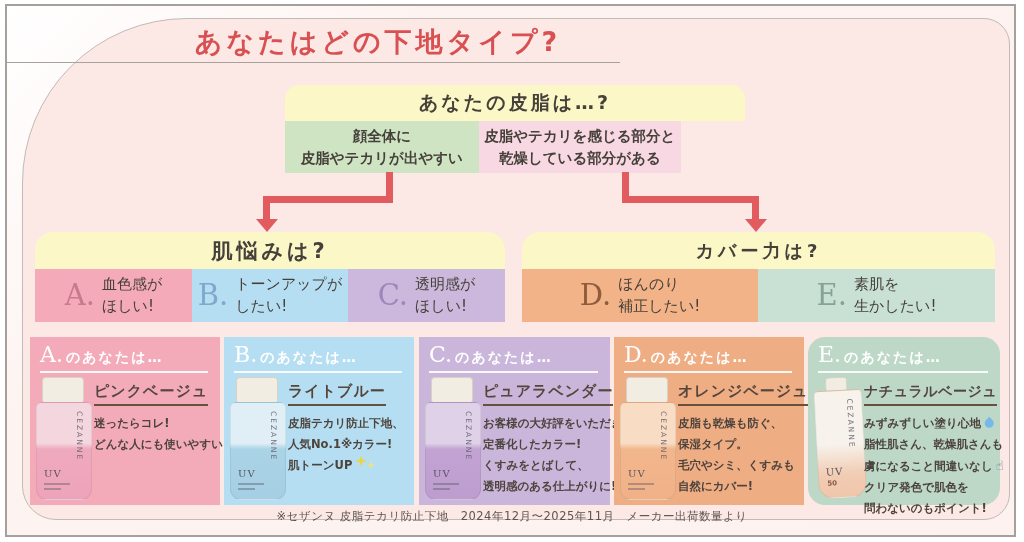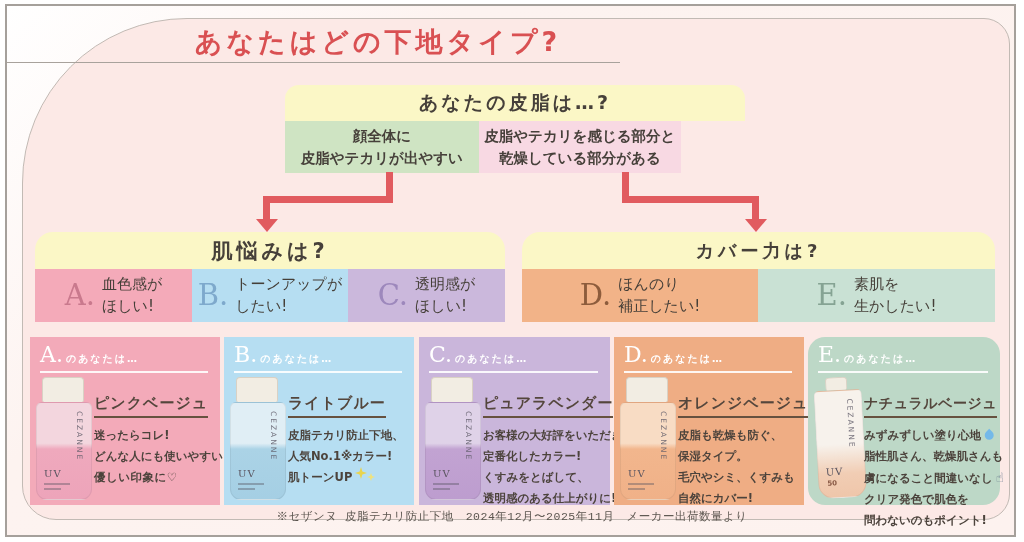--- a/index.html
+++ b/index.html
@@ -37,22 +37,22 @@
   
   .card{position:absolute;top:337px;height:168px;}
   .ca{left:30px;width:190px;background:#f3aab9;}
   .cb{left:224px;width:190px;background:#b6def2;}
   .cc{left:419px;width:191px;background:#cab6db;}
   .cd{left:614px;width:190px;background:#efad84;}
   .ce{left:808px;width:192px;background:#bdd8c7;border-radius:17px;}
   .chead{position:absolute;left:10px;right:12px;top:5px;color:#fff;
          border-bottom:2px solid rgba(255,255,255,.9);padding-bottom:4px;}
   .chead .cl{font-family:"DejaVu Serif","Liberation Serif",serif;font-size:22px;margin-right:3px;}
-  .chead .cs{font-size:10px;font-weight:bold;letter-spacing:2px;}
-  .cbody{position:absolute;left:64px;top:56px;}
+  .chead .cs{font-size:14px;font-weight:bold;letter-spacing:2px;}
+  .cbody{position:absolute;left:64px;top:44px;}
   .ce .cbody{left:56px;}
   .pname{display:inline-block;font-size:15px;font-weight:bold;color:#54463c;letter-spacing:1px;
          border-bottom:2px solid #66513f;padding-bottom:3px;margin-bottom:7px;white-space:nowrap;}
   .ce .pname{font-size:14px;letter-spacing:0.5px;}
   .dline{font-size:11.5px;font-weight:bold;color:#4c433c;line-height:21px;white-space:nowrap;}
   
   .bottle{position:absolute;left:6px;top:40px;width:54px;height:122px;}
   .cap{width:40px;height:24px;margin:0 auto;background:#f2ede3;border:1px solid #d9d1c4;
        border-bottom:none;border-radius:4px 4px 2px 2px;}
   .bbody{position:relative;width:54px;height:96px;border-radius:6px 6px 11px 11px;border:1px solid rgba(0,0,0,0.06);}
@@ -70,21 +70,21 @@
       font-size:10px;color:#5a5560;letter-spacing:1px;}
   .spf{position:absolute;left:8px;bottom:10px;font-size:7px;color:#8a5a46;font-weight:bold;}
   .mline{position:absolute;left:7px;height:2px;background:rgba(85,82,95,0.4);}
   .m1{bottom:14px;width:26px;} .m2{bottom:9px;width:17px;}
   
   .drop{display:inline-block;width:9px;height:9px;background:#74b9e9;margin-left:3px;
         border-radius:50% 0 50% 50%;transform:rotate(-45deg) translateY(1px);}
   .hand{font-size:13px;color:#68788c;margin-left:3px;}
   .spark{margin-left:3px;vertical-align:-2px;}
   .footer{position:absolute;left:0;right:0;top:509px;text-align:center;font-size:11.5px;
-          color:#5b554f;letter-spacing:0.5px;font-family:Liberation Mono, monospace;}
+          color:#5b554f;letter-spacing:0.5px;}
   .heartline{letter-spacing:0.5px;}
 </style>
 </head>
 <body>
 
 <div class="stage">
   <div class="frame"></div>
   <div class="panel"></div>
   <div class="rule"></div>
   <div class="title">あなたはどの下地タイプ?</div>
@@ -159,21 +159,20 @@
         <span class="brand">CEZANNE</span>
         <span class="uv">UV</span>
         <div class="mline m1"></div>
         <div class="mline m2"></div>
       </div>
     </div>
     <div class="cbody">
       <div class="pname">ピンクベージュ</div>
       <div class="dline">迷ったらコレ!</div>
       <div class="dline">どんな人にも使いやすい</div>
-      <div class="dline heartline">優しい印象に♡</div>
     </div>
   </div>
 
   <div class="card cb">
     <div class="chead">
       <span class="cl">B.</span><span class="cs">のあなたは…</span>
     </div>
     <div class="bottle bb">
       <div class="cap"></div>
       <div class="bbody">

